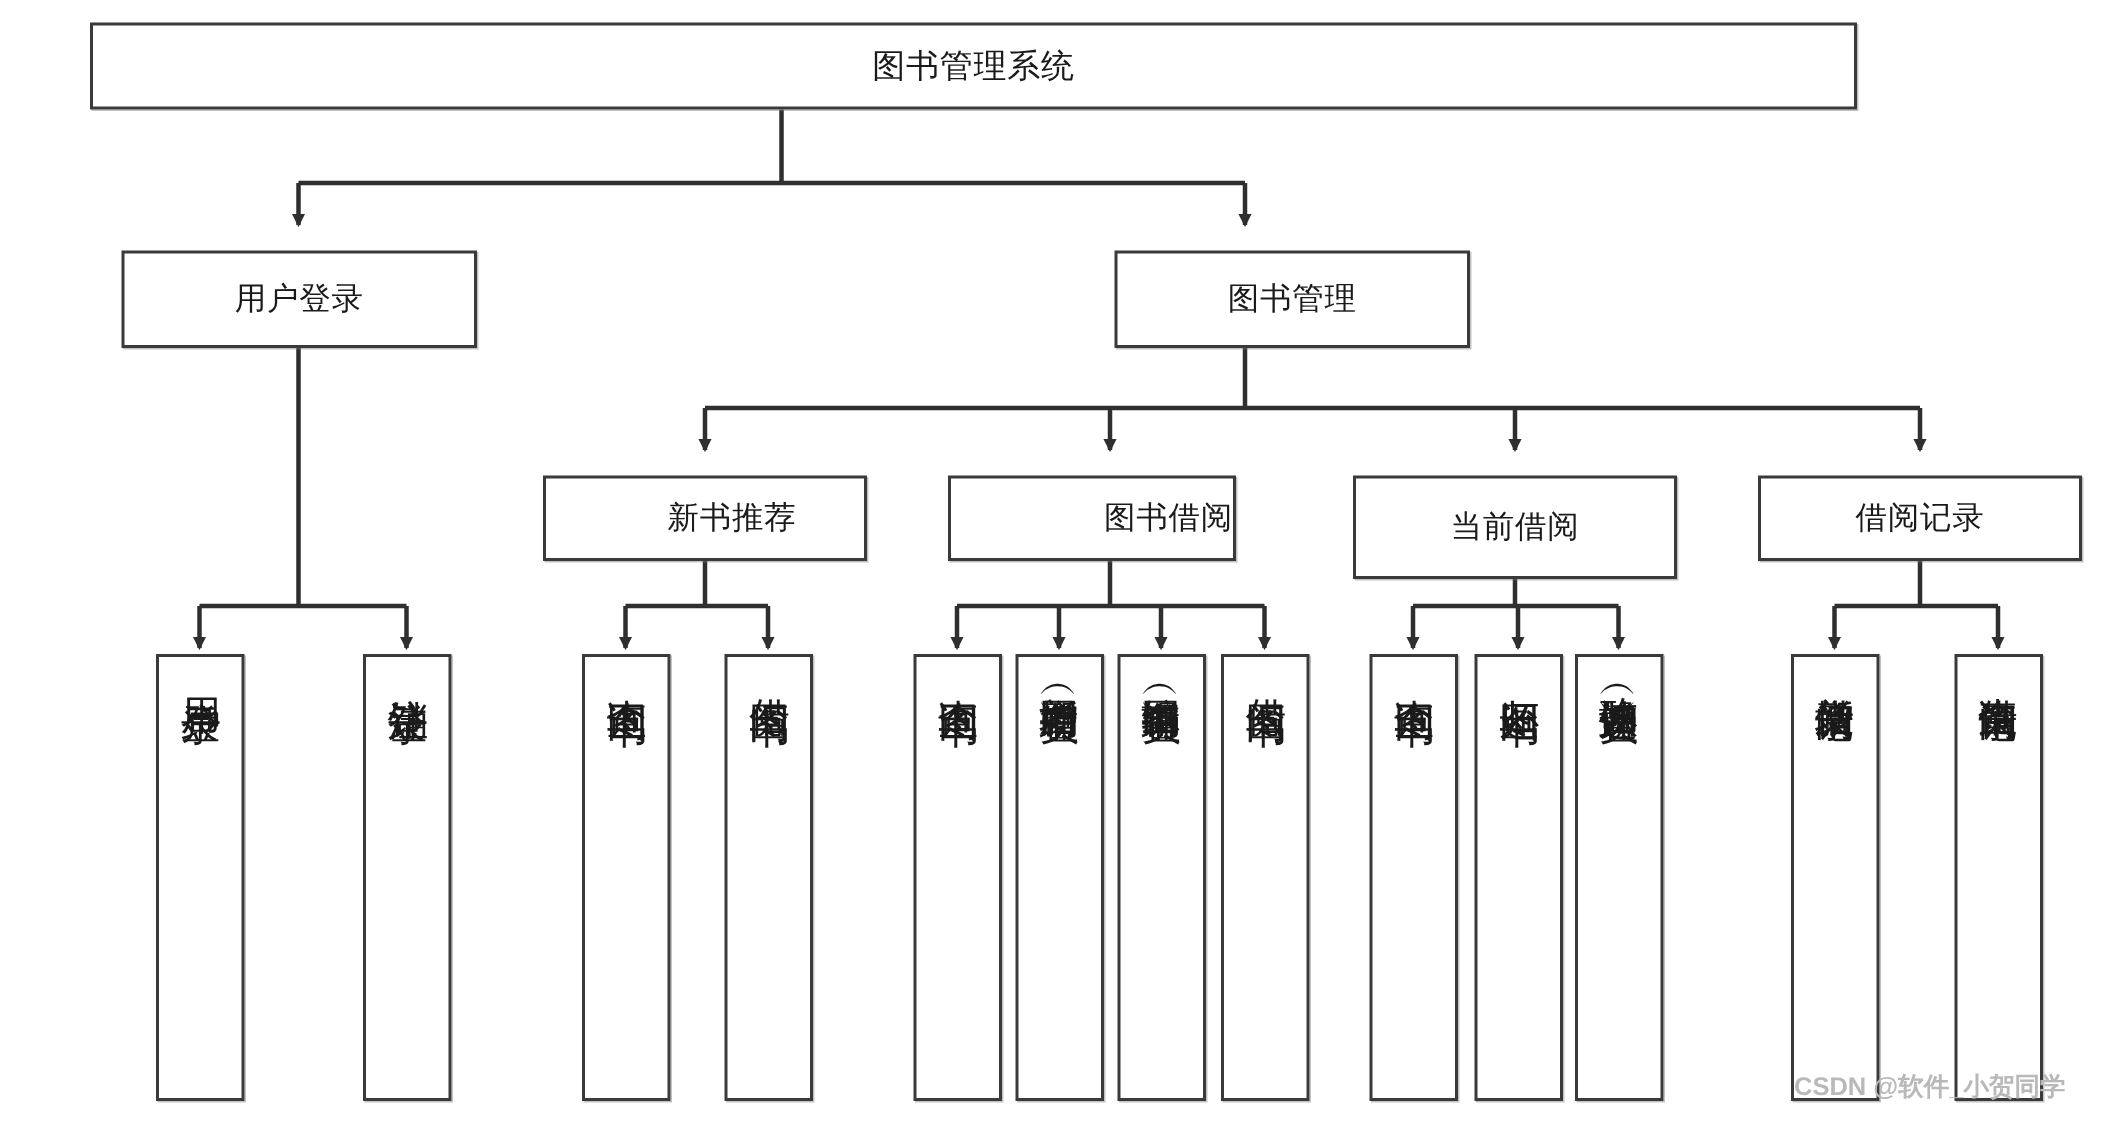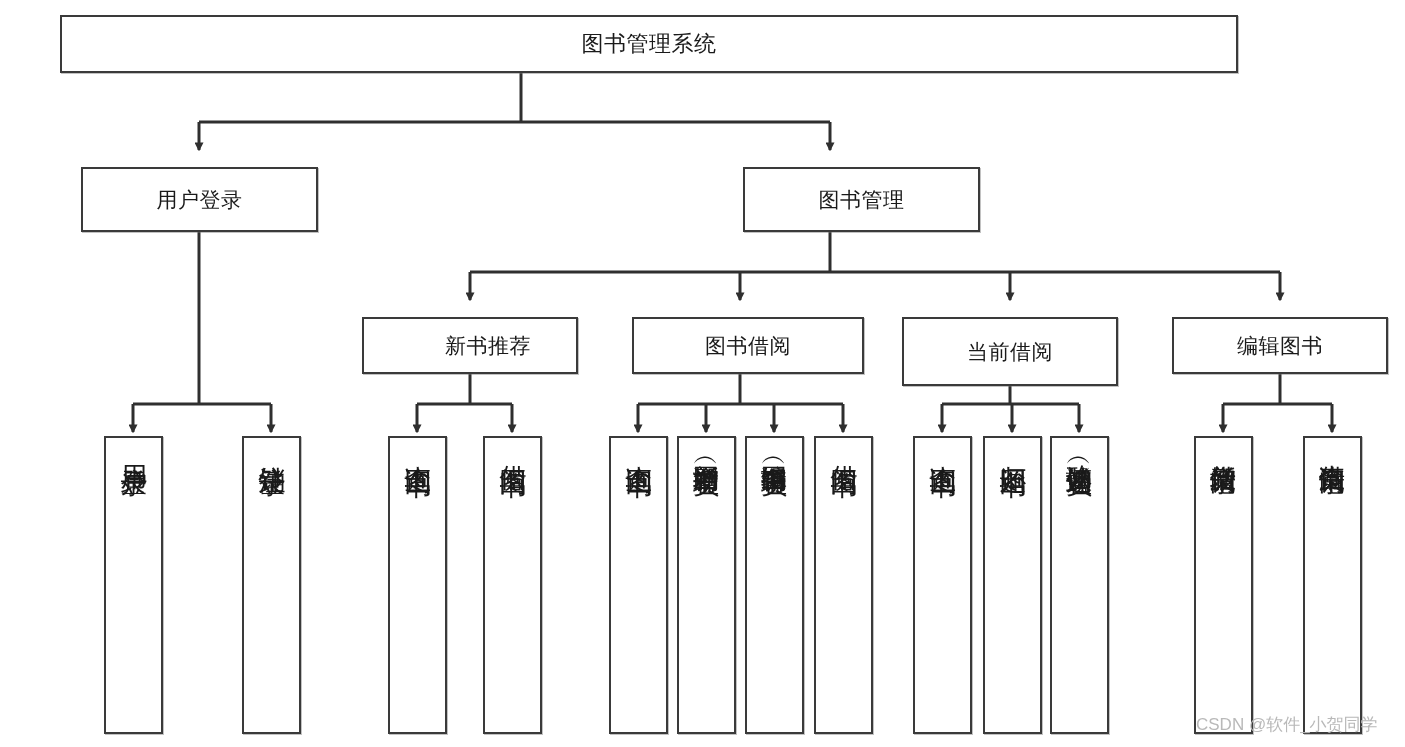--- a/index.html
+++ b/index.html
@@ -144,28 +144,28 @@
   <div class="node-box node-h" style="left:81px; top:167px; width:237px; height:65px;">
     <span class="node-label">用户登录</span>
   </div>
   <div class="node-box node-h" style="left:711px; top:167px; width:237px; height:65px;margin-left:32px;">
     <span class="node-label">图书管理</span>
   </div>
 
   <div class="node-box node-h" style="left:362px; top:317px; width:216px; height:57px;padding-left:36px;">
     <span class="node-label">新书推荐</span>
   </div>
-  <div class="node-box node-h" style="left:632px; top:317px; width:232px; height:57px;">
+  <div class="node-box node-h" style="left:632px; top:317px; width:192px; height:57px;justify-content:flex-end;">
     <span class="node-label">图书借阅</span>
   </div>
   <div class="node-box node-h" style="left:902px; top:317px; width:216px; height:69px;">
     <span class="node-label">当前借阅</span>
   </div>
   <div class="node-box node-h" style="left:1172px; top:317px; width:216px; height:57px;">
-    <span class="node-label">编辑图书</span>
+    <span class="node-label">借阅记录</span>
   </div>
 
   <div class="node-box node-v" style="left:104px; top:436px; width:59px; height:298px;">
     <span class="node-label">用户登录</span>
   </div>
   <div class="node-box node-v" style="left:242px; top:436px; width:59px; height:298px;">
     <span class="node-label">注销登录</span>
   </div>
 
   <div class="node-box node-v" style="left:388px; top:436px; width:59px; height:298px;">
@@ -198,15 +198,15 @@
     <span class="node-label">确认归还（管理员）</span>
   </div>
 
   <div class="node-box node-v tall" style="left:1194px; top:436px; width:59px; height:298px;">
     <span class="node-label">新增借阅记录</span>
   </div>
   <div class="node-box node-v tall" style="left:1303px; top:436px; width:59px; height:298px;">
     <span class="node-label">查询借阅记录</span>
   </div>
 
-  <div class="watermark" style="left:1196px; top:713px;">CSDN @软件_小贺同学</div>
+  <div class="watermark" style="left:1196px; top:713px;font-weight:bold;">CSDN @软件_小贺同学</div>
 
 </div>
 
 </body></html>

